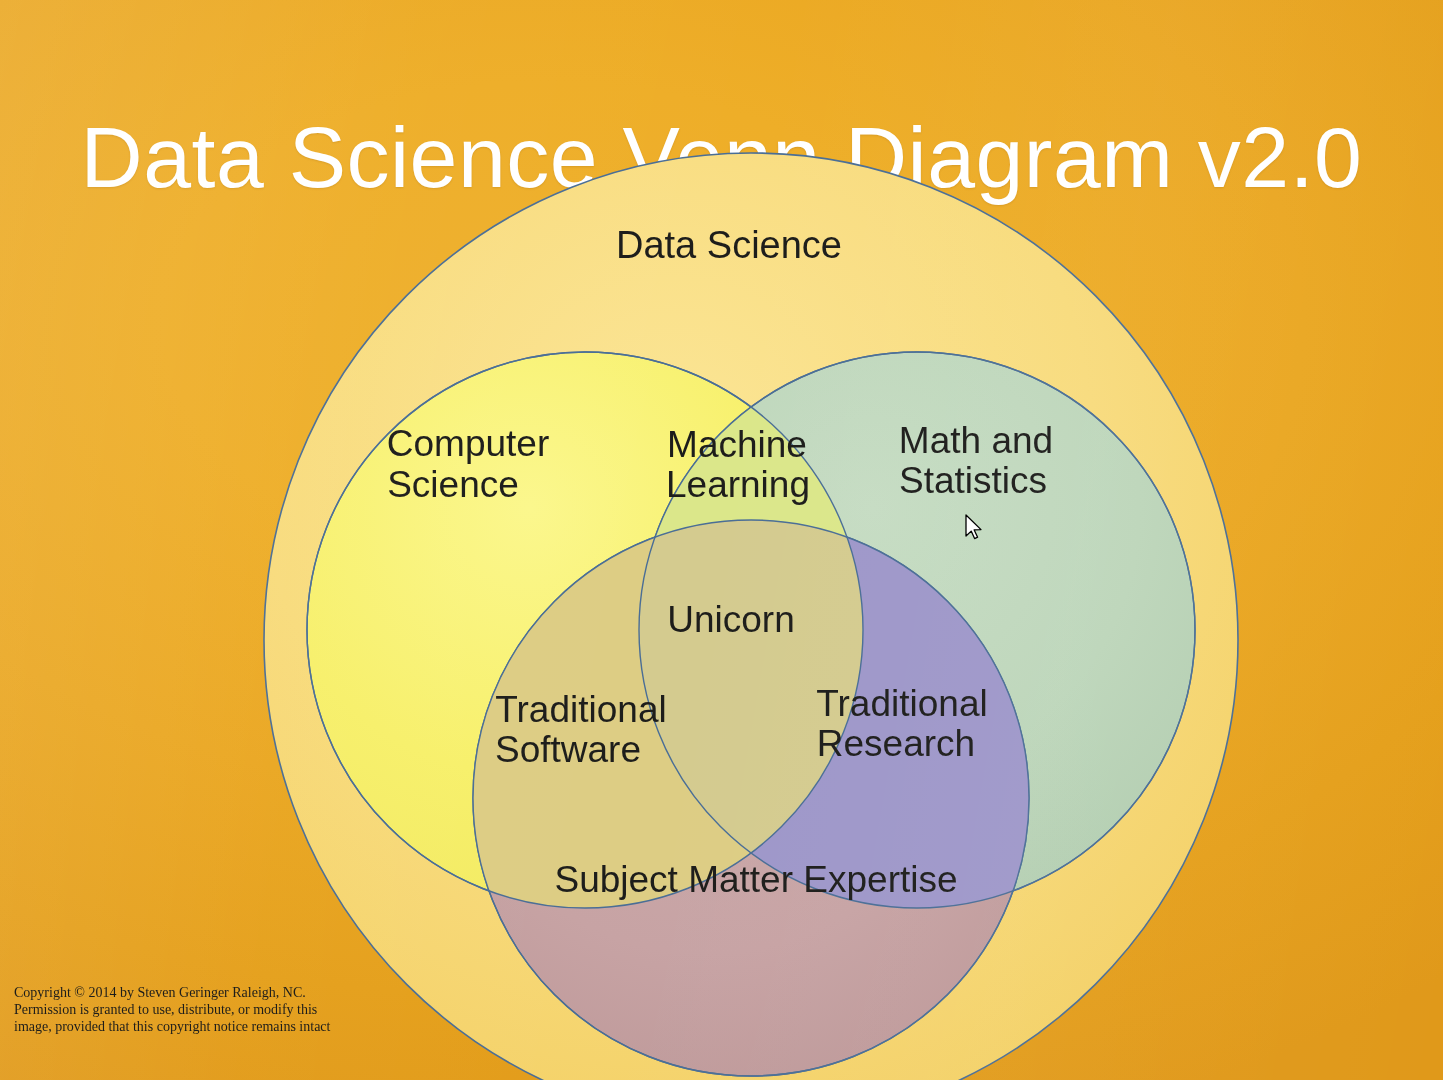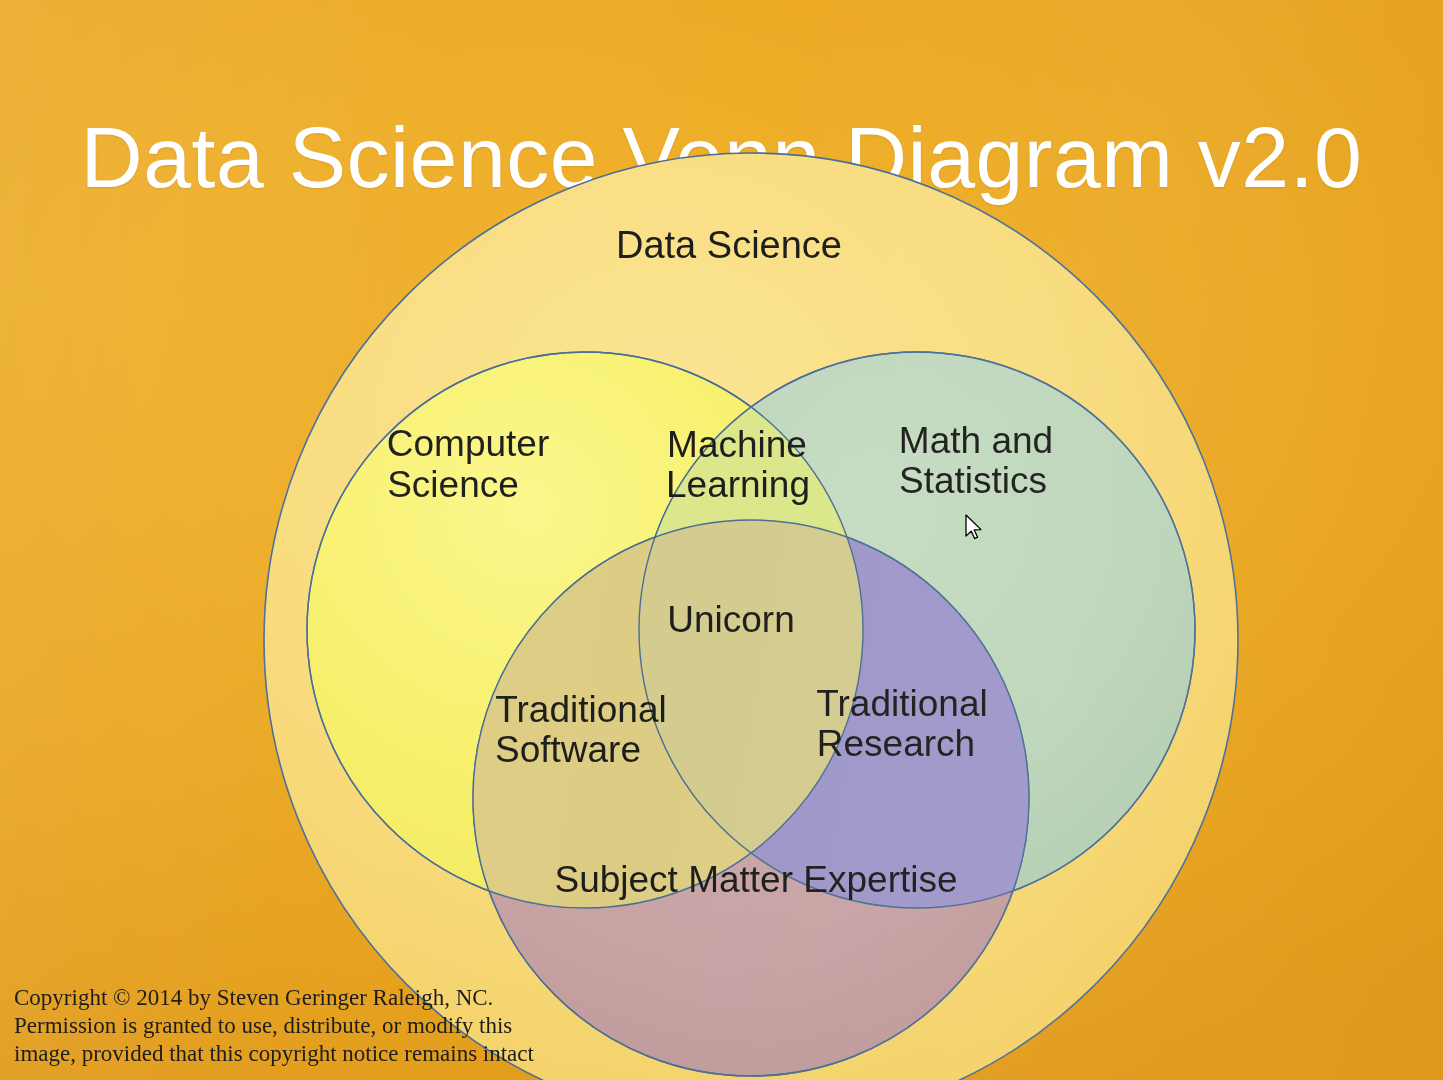--- a/index.html
+++ b/index.html
@@ -65,21 +65,21 @@
   }
   .venn-label.centered { text-anchor: middle; }
   .venn-label.outer-title { font-size: 38px; }
   #copyright {
     position: absolute;
     left: 14px;
     top: 984px;
     width: 560px;
     color: #1d1d1b;
     font-family: "Liberation Serif", serif;
-    font-size: 23px;
+    font-size: 14px;
     line-height: 1.22;
     white-space: pre-line;
   }
   #cursor {
     position: absolute;
     left: 964px;
     top: 514px;
     width: 22px;
     height: 30px;
     pointer-events: none;

